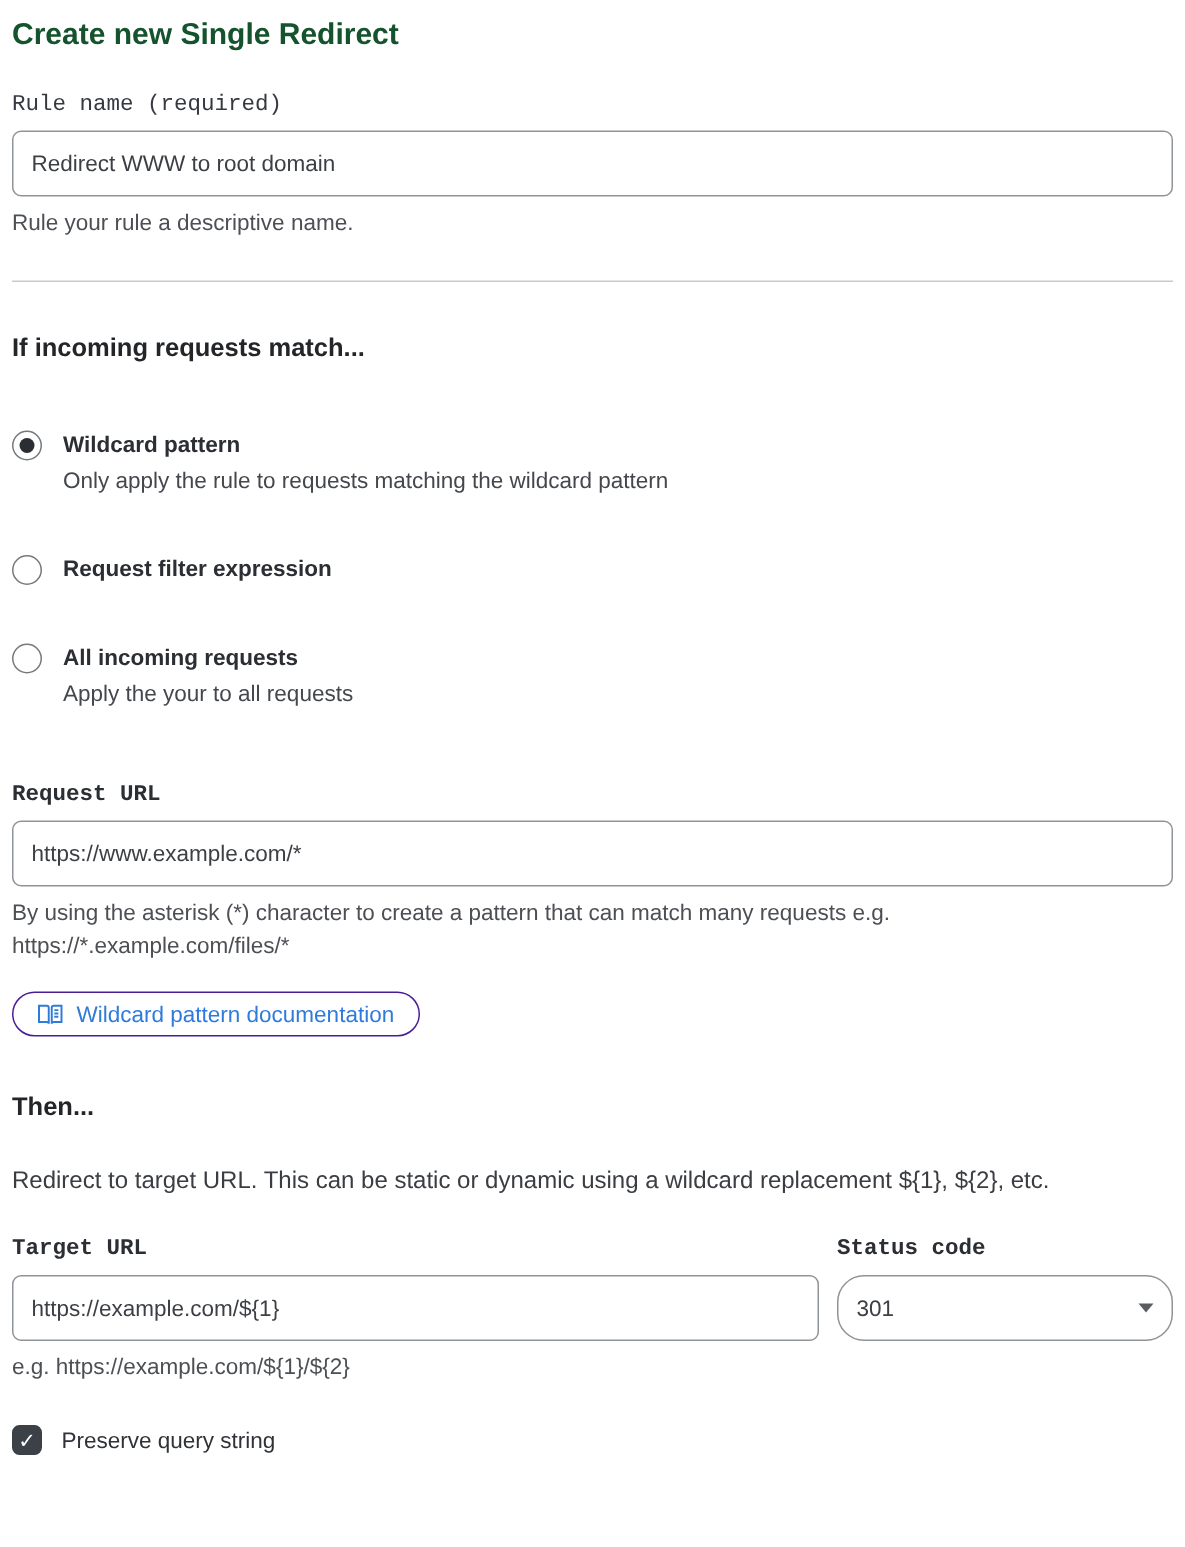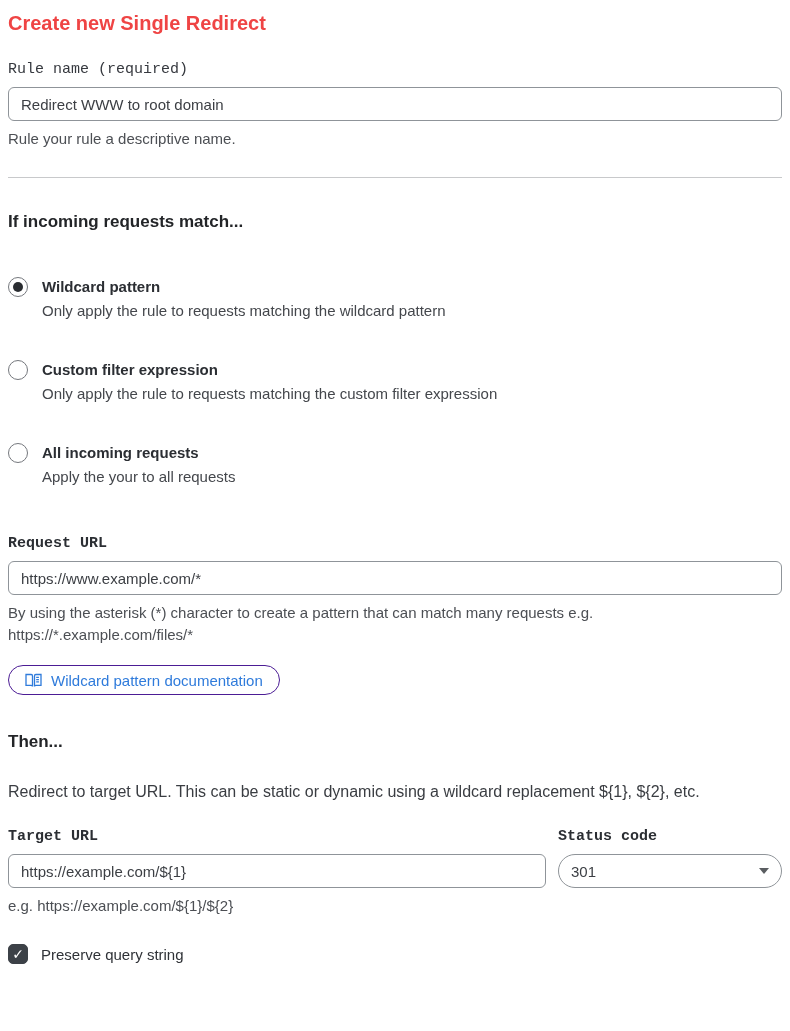--- a/index.html
+++ b/index.html
@@ -8,30 +8,30 @@
     font-family: "Liberation Sans", "DejaVu Sans", sans-serif;
     font-size: 15px;
     color: #36393f;
     width: 790px;
   }
   .page { padding: 6px 8px 14px 8px; }
 
   h1.page-title {
     font-size: 20px;
     font-weight: 700;
-    color: #ef4444;
+    color: #14532d;
     margin: 4px 0 0 0;
     line-height: 26px;
   }
   .field-label { margin-top: 25px; color: #36393f; font-family: Liberation Mono, monospace; }
   .field-label.bold { font-weight: 700; color: #2b2e33; }
 
   input.text-input, .select-box {
     margin-top: 9px;
-    height: 34px;
+    height: 44px;
     border: 1px solid #8f9499;
     border-radius: 6px;
     padding: 0 12px;
     font-family: inherit;
     font-size: 15px;
     color: #3c3f44;
     background: #fff;
     display: block;
     width: 100%;
     outline: none;
@@ -156,22 +156,21 @@
     <span class="radio-dot on"></span>
     <span class="radio-text">
       <div class="radio-label">Wildcard pattern</div>
       <div class="radio-desc">Only apply the rule to requests matching the wildcard pattern</div>
     </span>
   </div>
 
   <div class="radio-item">
     <span class="radio-dot"></span>
     <span class="radio-text">
-      <div class="radio-label">Custom filter expression</div>
-      <div class="radio-desc">Only apply the rule to requests matching the custom filter expression</div>
+      <div class="radio-label">Request filter expression</div>
     </span>
   </div>
 
   <div class="radio-item">
     <span class="radio-dot"></span>
     <span class="radio-text">
       <div class="radio-label">All incoming requests</div>
       <div class="radio-desc">Apply the your to all requests</div>
     </span>
   </div>

